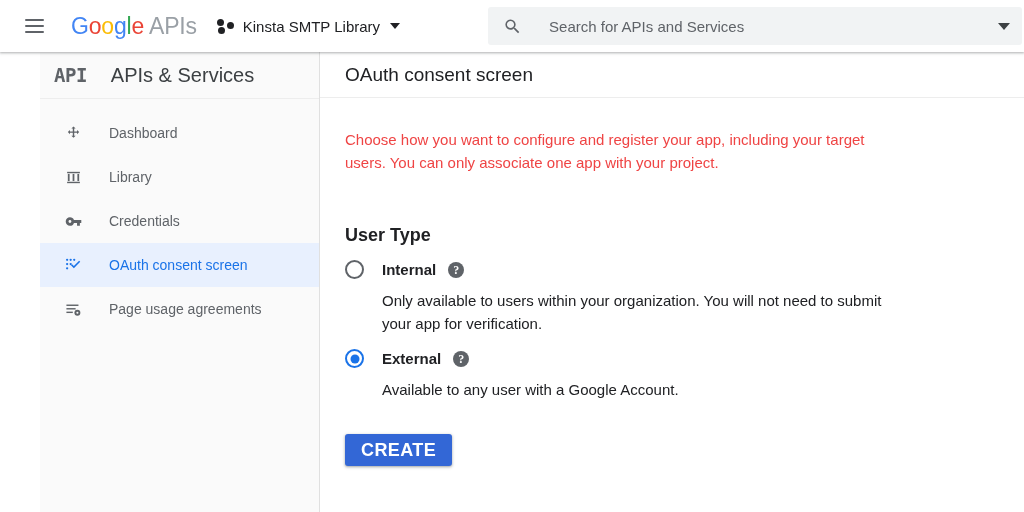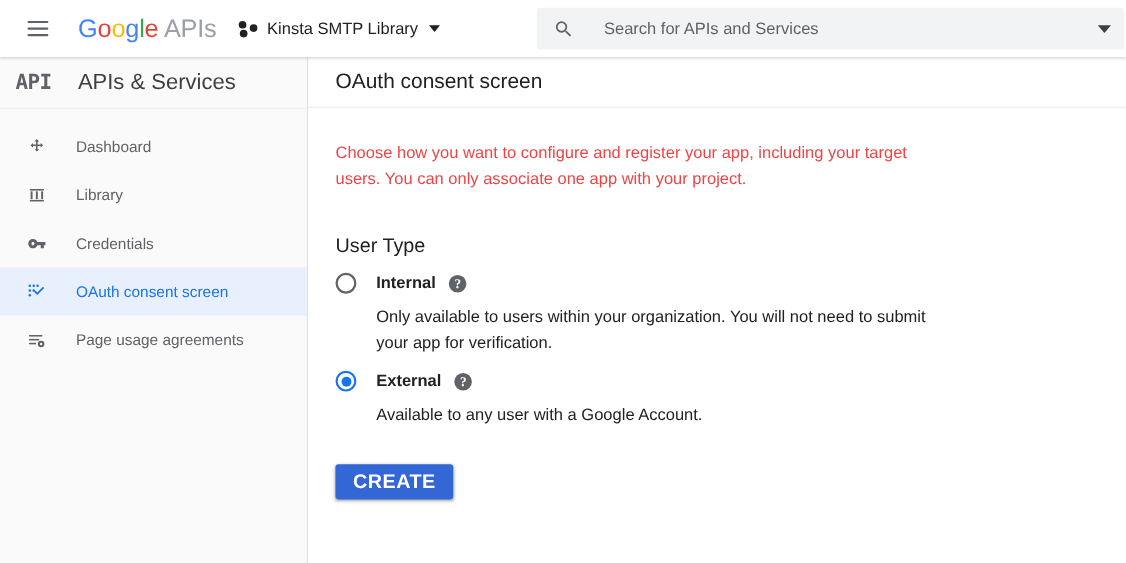--- a/index.html
+++ b/index.html
@@ -148,20 +148,21 @@
     border-top: 7px solid #3c4043;
     flex: 0 0 auto;
     cursor: pointer;
   }
 
   
   .body-row {
     flex: 1 1 auto;
     display: flex;
     min-height: 0;
+    padding-left: 40px;
   }
 
   
   .sidebar {
     width: 279px;
     flex: 0 0 279px;
     background: #fafafa;
     border-right: 1px solid #e0e0e0;
     display: flex;
     flex-direction: column;
@@ -250,22 +251,22 @@
   .intro {
     font-size: 15px;
     line-height: 23px;
     color: #ef4444;
     max-width: 525px;
     margin: 0;
   }
   .section-title {
     font-size: 18px;
     color: #202124;
-    font-weight: normal;
-    margin: 39px 0 0 0;
+    font-weight: bold;
+    margin: 51px 0 0 0;
   }
   .radio-row {
     display: flex;
     align-items: center;
     margin-top: 14px;
   }
   .radio {
     width: 19px;
     height: 19px;
     border-radius: 50%;

